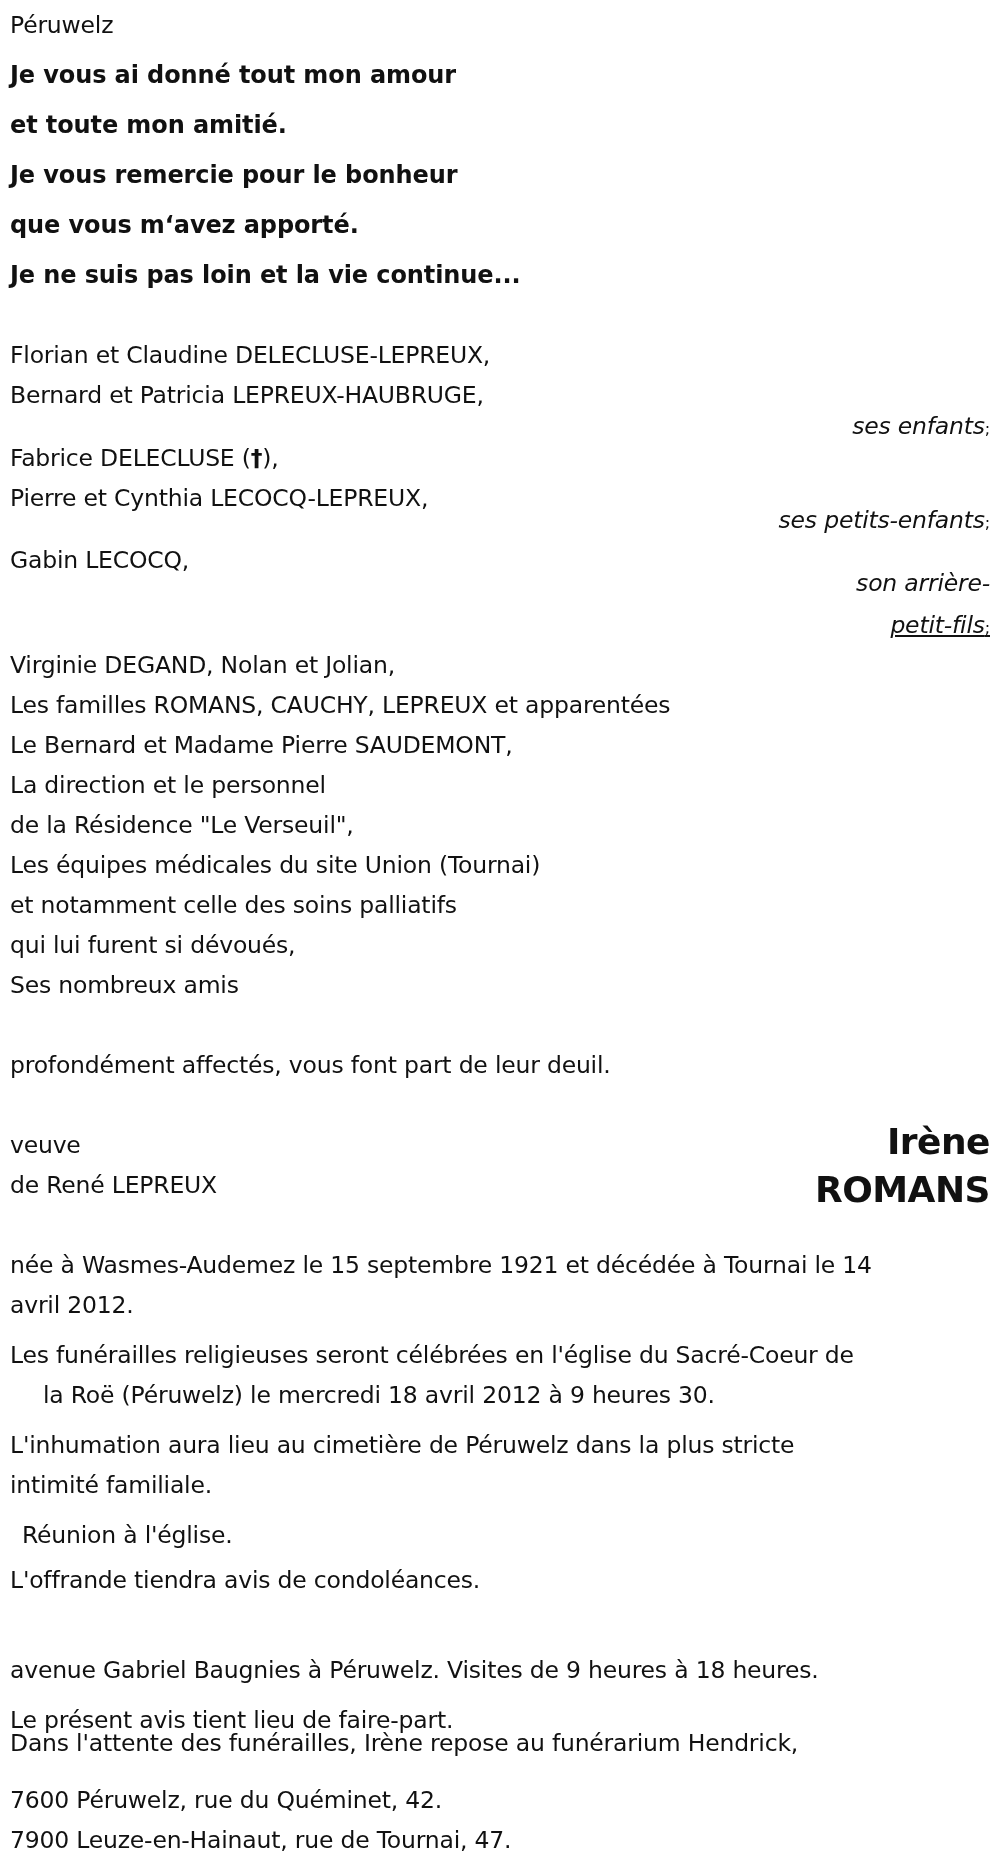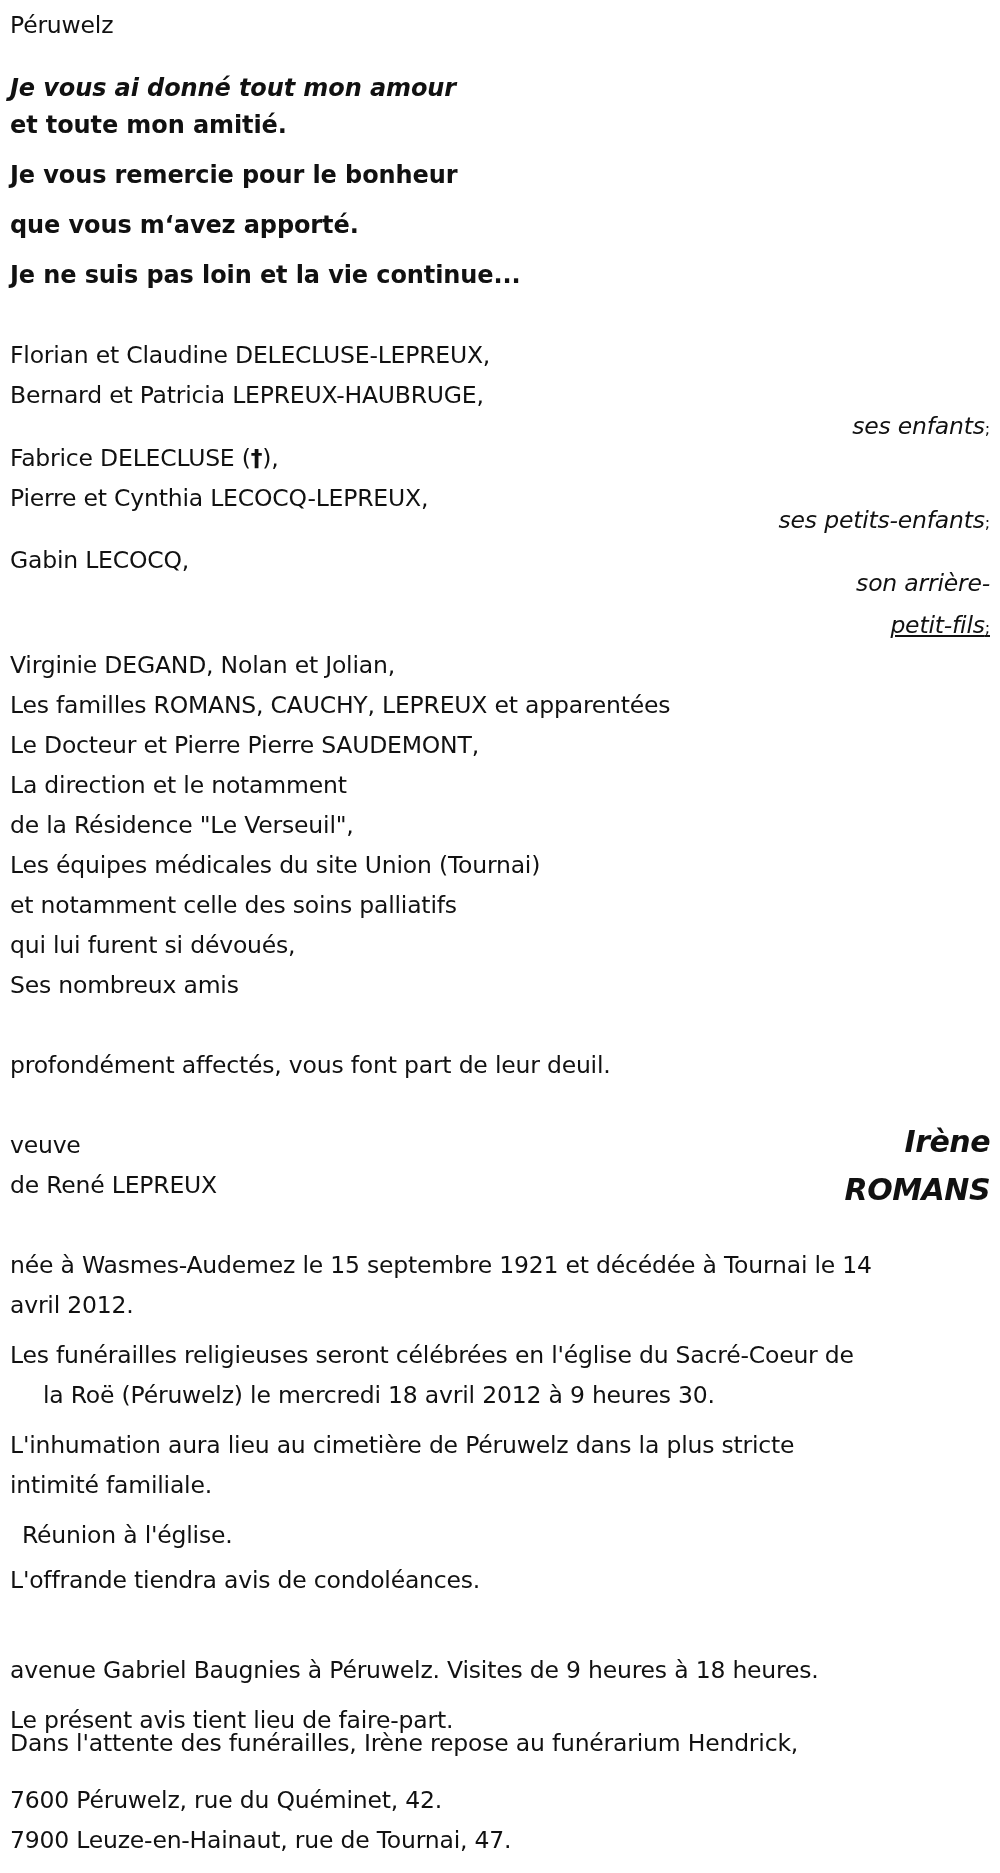--- a/index.html
+++ b/index.html
@@ -15,33 +15,33 @@
     .bold { font-weight: bold; font-size: 24px; letter-spacing: -0.1px; }
     .right {
       position: absolute; right: 10px; white-space: nowrap;
       font-size: 23.5px; line-height: 40px; height: 40px; text-align: right;
       font-style: italic; letter-spacing: -0.2px;
     }
     .semi { font-size: 16px; font-style: normal; }
     .dagger { font-weight: bold; }
     .name {
       position: absolute; right: 10px; white-space: nowrap; text-align: center;
-      font-weight: bold; font-style: italic; font-size: 30px; line-height: 48px; height: 48px;
+      font-weight: bold; font-size: 36px; line-height: 48px; height: 48px;
       letter-spacing: -0.5px;
     }
   </style>
 </head>
 <body>
 
 <div>
 
   <div class="ln" style="top:5px;">Péruwelz</div>
 
   <div>
-    <div class="ln bold" style="top:68px;font-style:italic;">Je vous ai donné tout mon amour</div>
+    <div class="ln bold" style="top:55px;">Je vous ai donné tout mon amour</div>
     <div class="ln bold" style="top:105px;">et toute mon amitié.</div>
     <div class="ln bold" style="top:155px;">Je vous remercie pour le bonheur</div>
     <div class="ln bold" style="top:205px;">que vous m‘avez apporté.</div>
     <div class="ln bold" style="top:255px;">Je ne suis pas loin et la vie continue...</div>
   </div>
 
   <div>
     <div class="ln" style="top:335px;">Florian et Claudine DELECLUSE-LEPREUX,</div>
     <div class="ln" style="top:375px;">Bernard et Patricia LEPREUX-HAUBRUGE,</div>
     <div class="right" style="top:398px;margin-top:8px;"><span>ses enfants</span><span class="semi">;</span></div>
@@ -49,22 +49,22 @@
     <div class="ln" style="top:438px;"><span>Fabrice DELECLUSE (</span><span class="dagger">†</span><span>),</span></div>
     <div class="ln" style="top:478px;">Pierre et Cynthia LECOCQ-LEPREUX,</div>
     <div class="right" style="top:500px;"><span>ses petits-enfants</span><span class="semi">;</span></div>
 
     <div class="ln" style="top:540px;">Gabin LECOCQ,</div>
     <div class="right" style="top:563px;">son arrière-</div>
     <div class="right" style="top:605px;text-decoration:underline;"><span>petit-fils</span><span class="semi">;</span></div>
 
     <div class="ln" style="top:645px;">Virginie DEGAND, Nolan et Jolian,</div>
     <div class="ln" style="top:685px;">Les familles ROMANS, CAUCHY, LEPREUX et apparentées</div>
-    <div class="ln" style="top:725px;">Le Docteur et Pierre Pierre SAUDEMONT,</div>
-    <div class="ln" style="top:765px;">La direction et le notamment</div>
+    <div class="ln" style="top:725px;">Le Bernard et Madame Pierre SAUDEMONT,</div>
+    <div class="ln" style="top:765px;">La direction et le personnel</div>
     <div class="ln" style="top:805px;">de la Résidence "Le Verseuil",</div>
     <div class="ln" style="top:845px;">Les équipes médicales du site Union (Tournai)</div>
     <div class="ln" style="top:885px;">et notamment celle des soins palliatifs</div>
     <div class="ln" style="top:925px;">qui lui furent si dévoués,</div>
     <div class="ln" style="top:965px;">Ses nombreux amis</div>
   </div>
 
   <div class="ln" style="top:1045px;">profondément affectés, vous font part de leur deuil.</div>
 
   <div>

